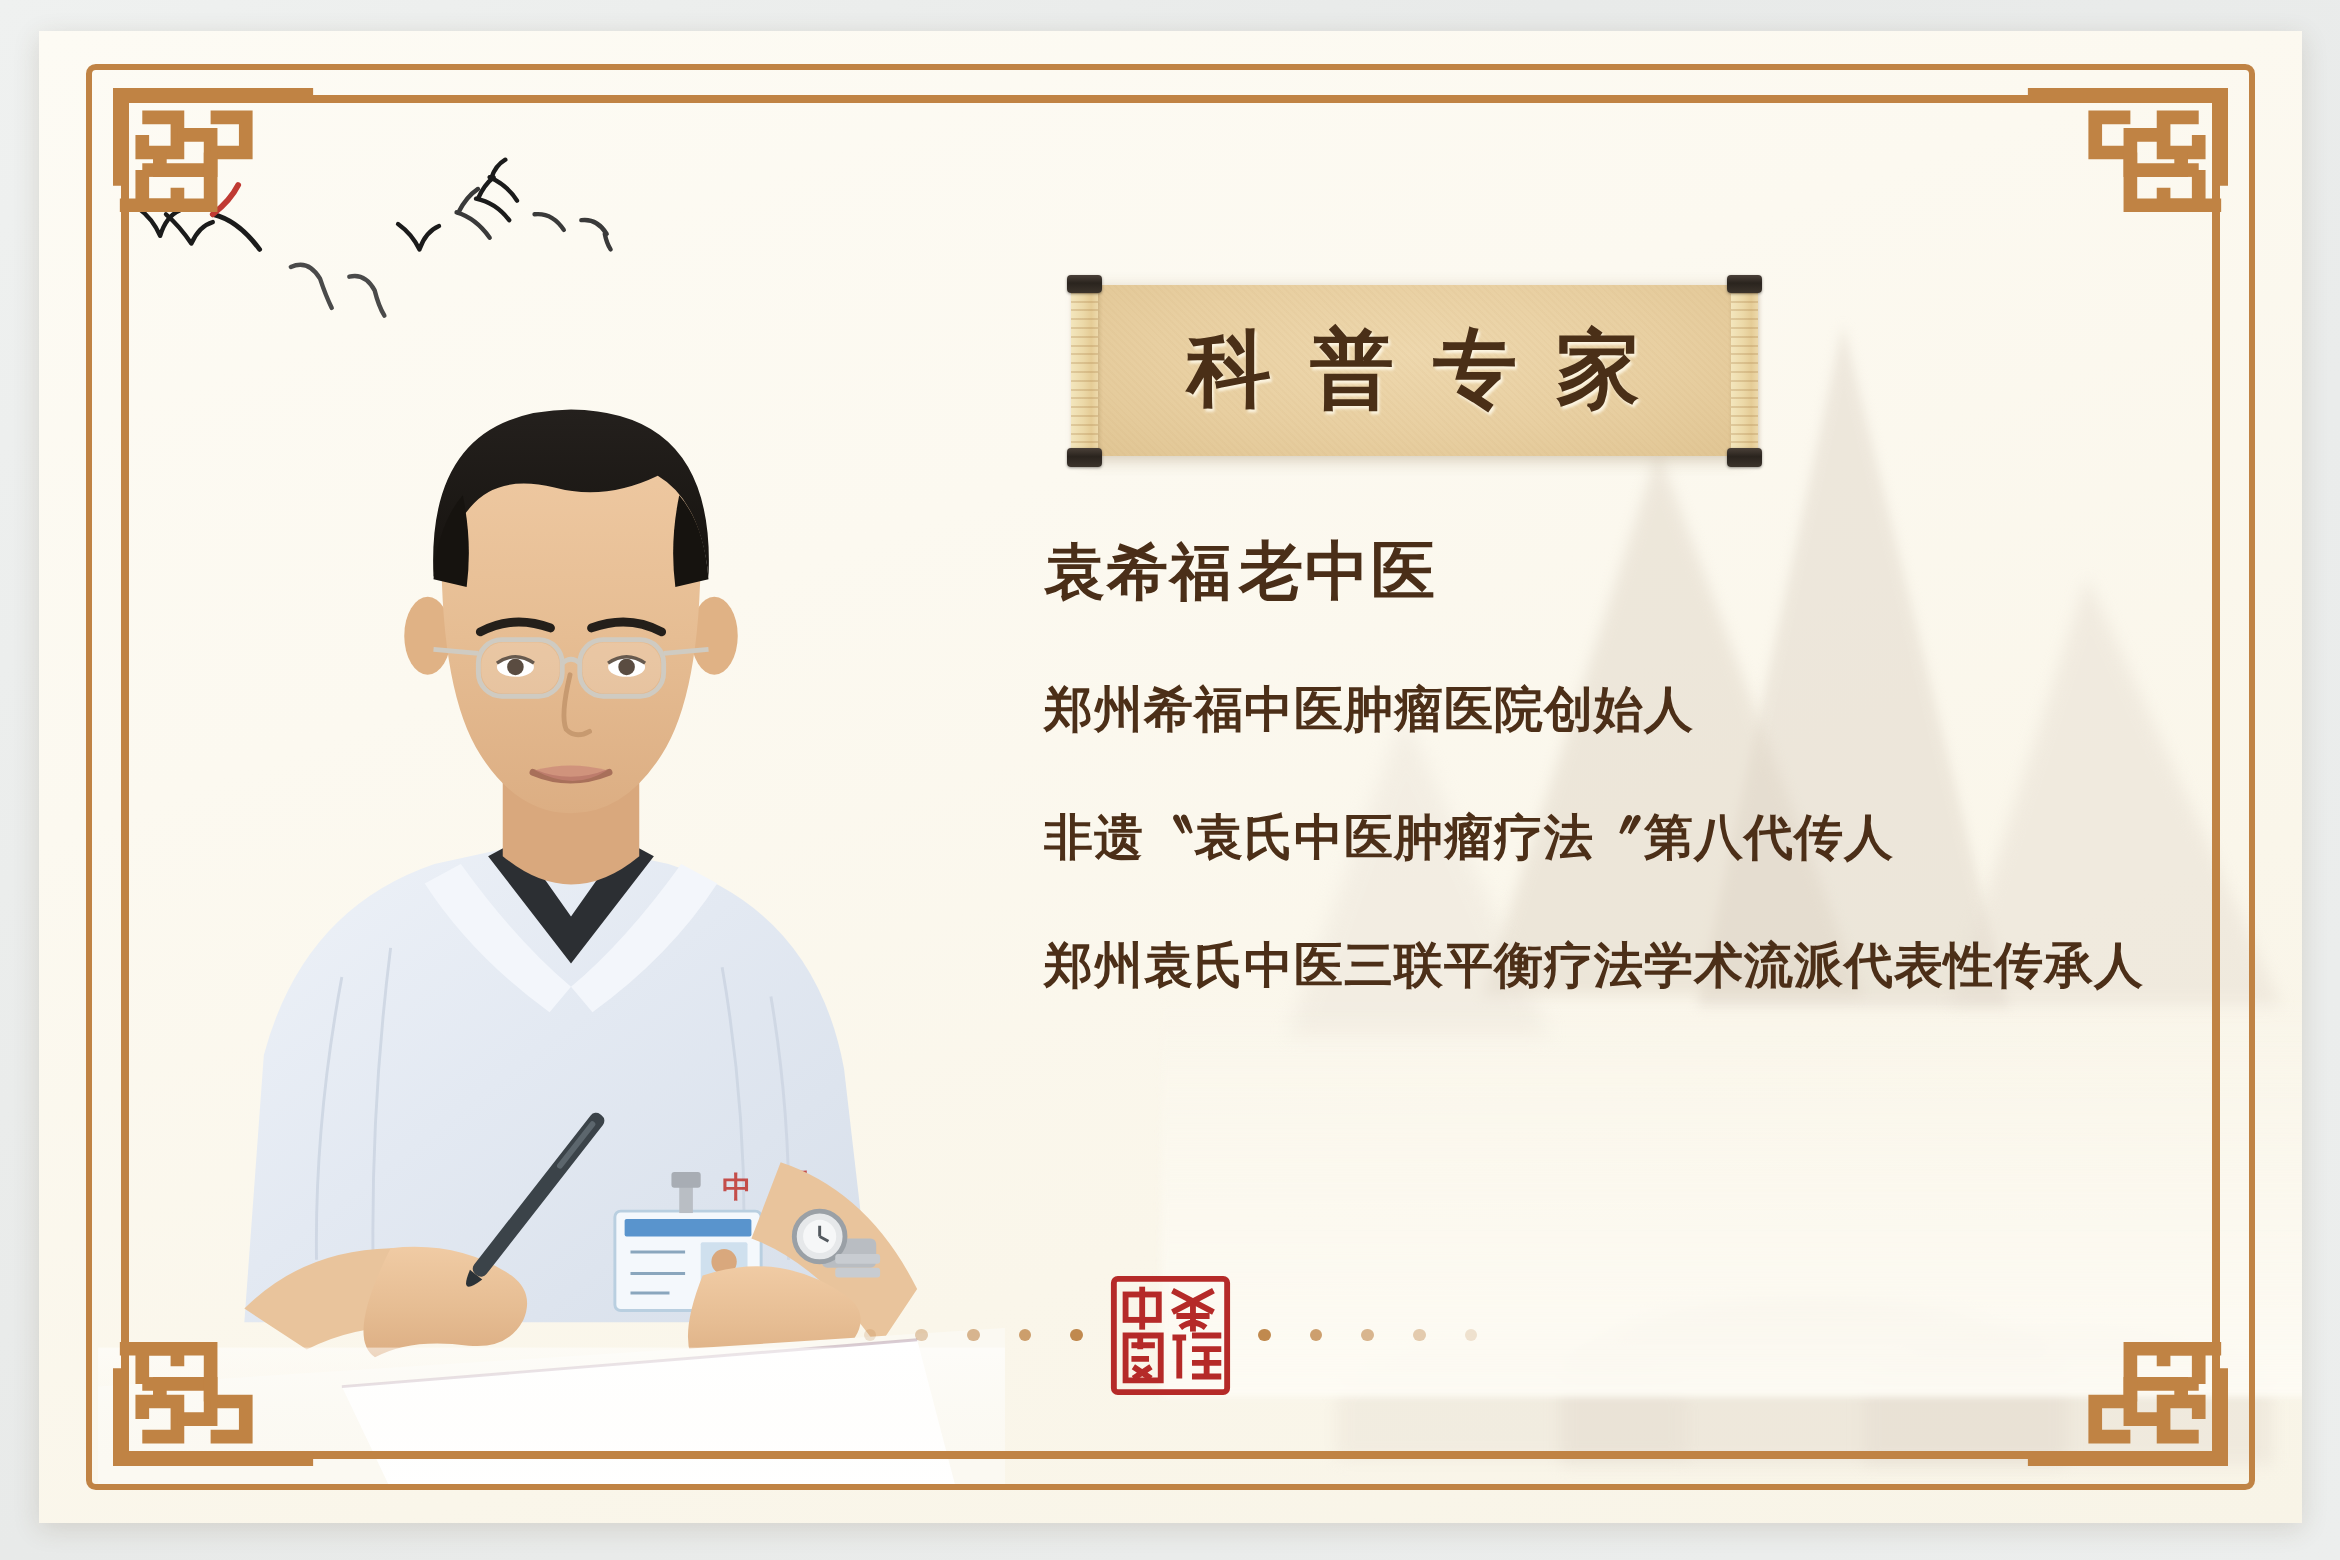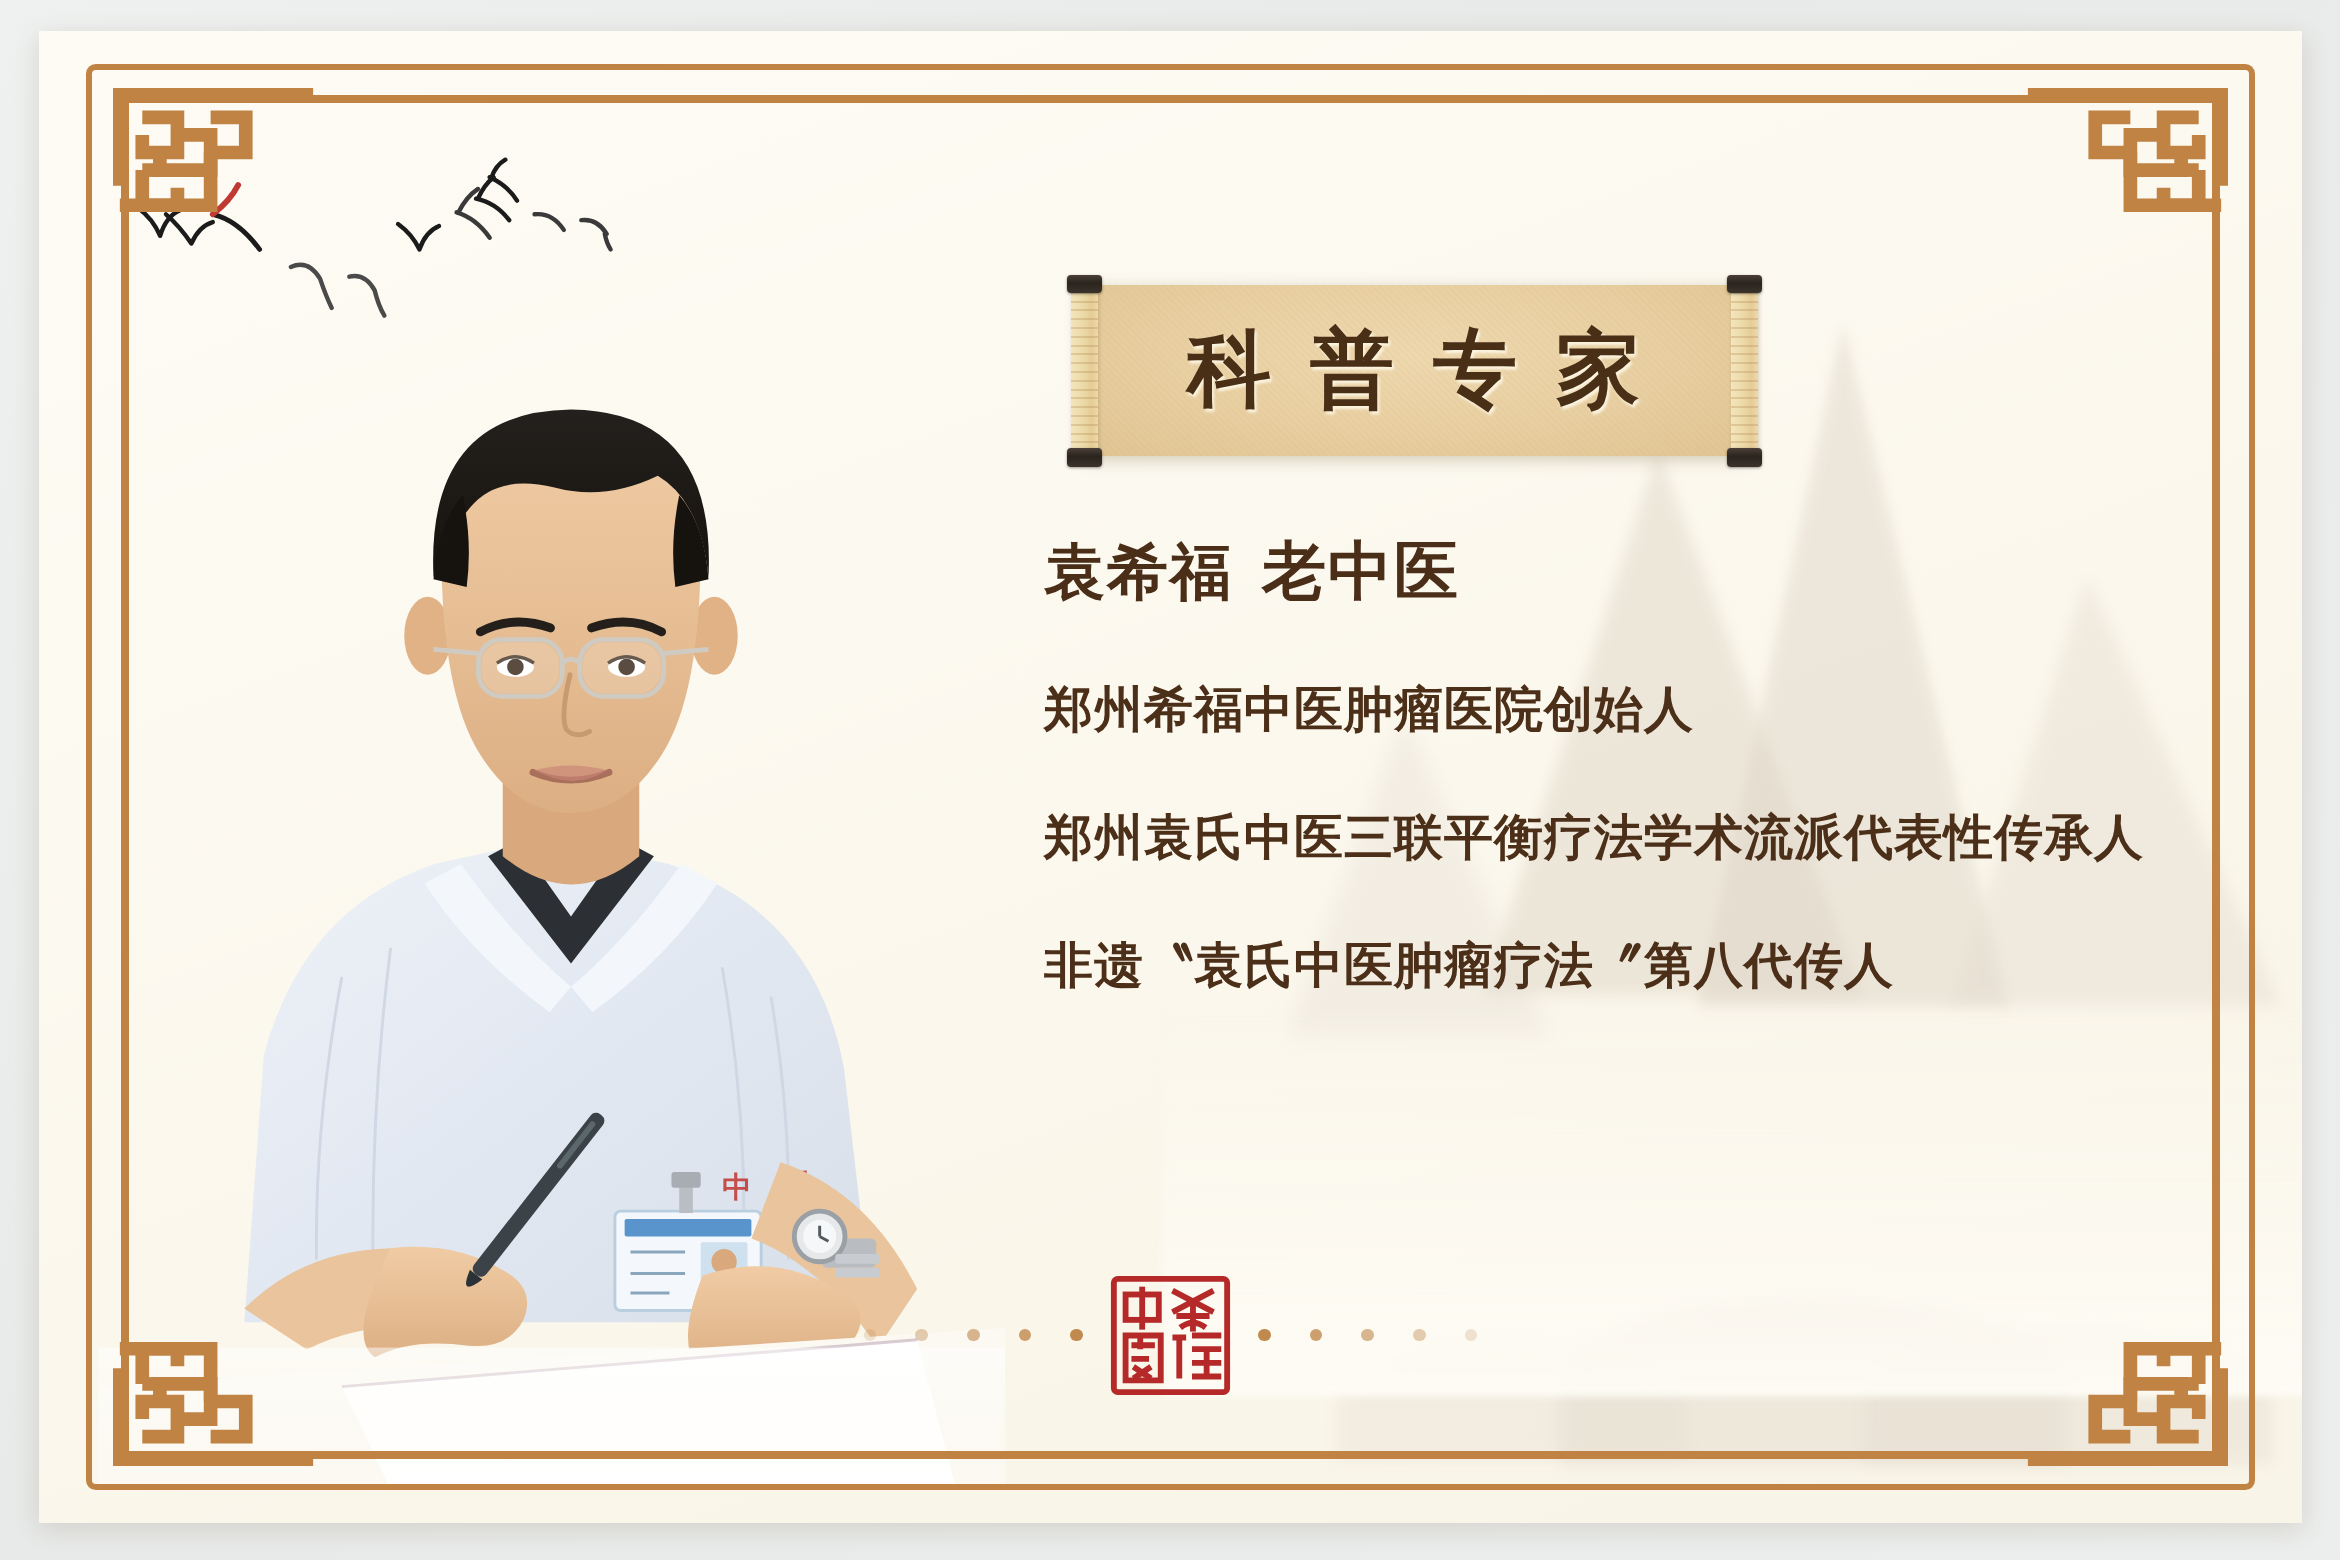--- a/index.html
+++ b/index.html
@@ -90,21 +90,21 @@
   .cap.top{top:7.8px;} .cap.bot{top:181px;}
   .scroll-title{position:absolute;left:39px;top:17.6px;width:663px;height:171px;
     display:flex;align-items:center;justify-content:center;gap:37px;
     font-family:"DejaVu Serif","Liberation Serif",serif;
     font-size:84px;font-weight:700;color:#4a2f17;
     letter-spacing:2px;
     text-shadow:2px 2.9px 2.9px rgba(255,250,235,.85);}
 
   
   .info{position:absolute;left:1005px;top:497px;width:1258px;}
-  .name-row{display:flex;align-items:baseline;gap:29px;margin-bottom:62px;}
+  .name-row{display:flex;align-items:baseline;gap:6px;margin-bottom:62px;}
   .name{font-size:61px;font-weight:700;color:#4a2e18;letter-spacing:2px;}
   .name-suffix{font-size:64px;font-weight:700;color:#4a2e18;letter-spacing:2px;}
   .cred{font-size:49px;font-weight:700;color:#4c2f18;letter-spacing:1px;
     margin-bottom:62px;white-space:nowrap;}
   .cred:last-child{margin-bottom:0;}
 
   
   .footer{position:absolute;left:0;right:0;bottom:115px;height:146px;
     display:flex;align-items:center;justify-content:center;gap:25px;}
   .dots{display:flex;align-items:center;gap:39px;}
@@ -306,22 +306,22 @@
         <div class="cap bot"></div>
       </div>
     </div>
 
     <div class="info">
       <div class="name-row">
         <span class="name">袁希福</span>
         <span class="name-suffix">老中医</span>
       </div>
       <div class="cred">郑州希福中医肿瘤医院创始人</div>
+      <div class="cred">非遗〝袁氏中医肿瘤疗法〞第八代传人</div>
       <div class="cred">郑州袁氏中医三联平衡疗法学术流派代表性传承人</div>
-      <div class="cred">非遗〝袁氏中医肿瘤疗法〞第八代传人</div>
     </div>
 
     <div class="footer">
       <div class="dots left">
         <span class="dot"></span>
         <span class="dot"></span>
         <span class="dot"></span>
         <span class="dot"></span>
         <span class="dot"></span>
       </div>

